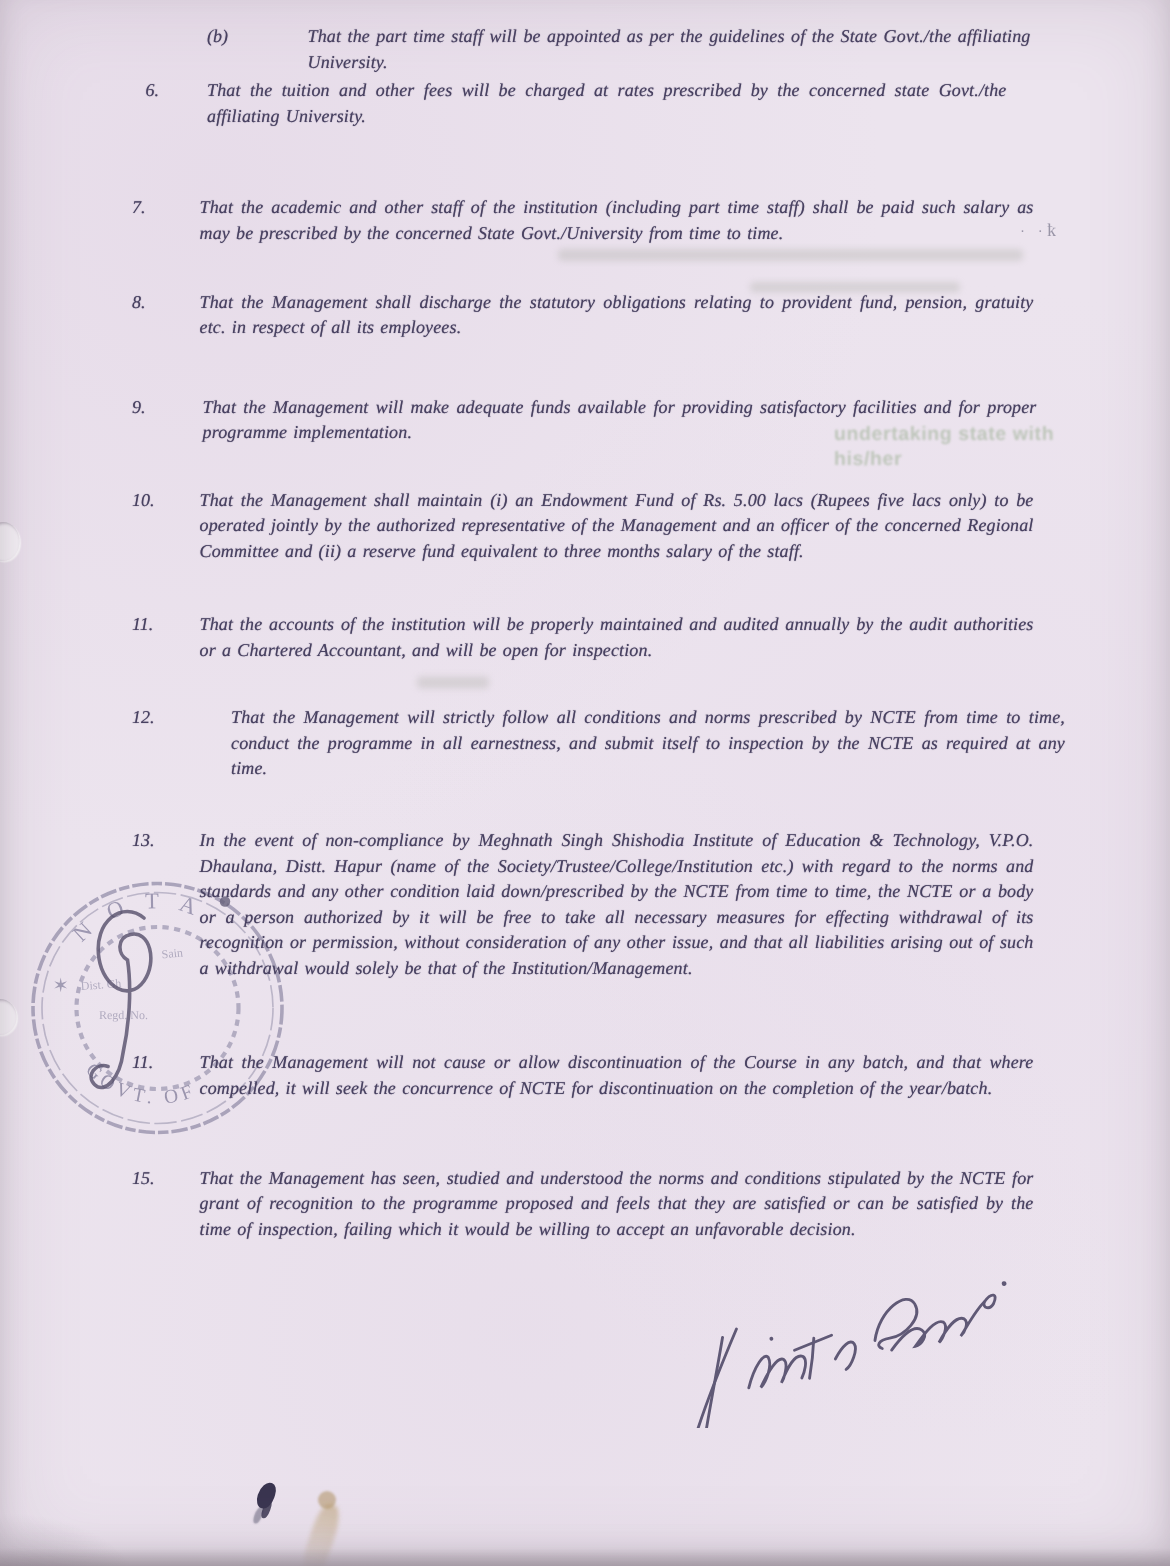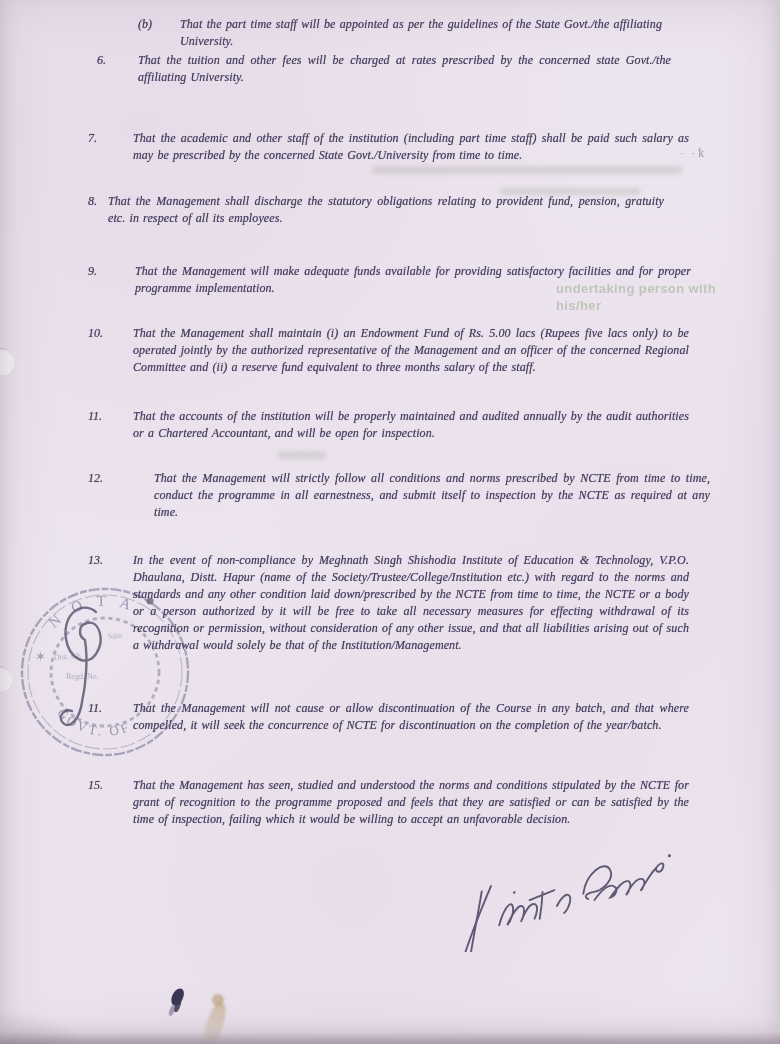--- a/index.html
+++ b/index.html
@@ -50,42 +50,42 @@
     transform:rotate(18deg);filter:blur(1.3px);border-radius:40%;}
   .tan-dot{position:absolute;left:212px;top:994px;width:12px;height:12px;z-index:4;
     background:rgba(175,146,98,.55);border-radius:50%;filter:blur(.8px);}
   .mark-dots{position:absolute;left:680px;top:146px;z-index:3;color:rgba(86,84,110,.55);
     font-size:10px;letter-spacing:3px;}
 </style>
 </head>
 <body>
 
 <div class="ghost" style="left:556px;top:280px;width:175px;">
-  <div>undertaking person with his/her</div>
+  <div>undertaking state with his/her</div>
 </div>
 <div class="ghost-bar" style="left:372px;top:166px;width:310px;height:8px;"></div>
 <div class="ghost-bar" style="left:500px;top:188px;width:140px;height:7px;"></div>
 <div class="ghost-bar" style="left:278px;top:451px;width:48px;height:8px;"></div>
 
 <div class="it" style="left:138px;top:16px;width:530px;">
   <span class="num" style="left:0;">(b)</span>
-  <p class="txt" style="margin-left:42px;width:482px;">That the part time staff will be appointed as per the guidelines of the State Govt./the affiliating University.</p>
+  <p class="txt" style="margin-left:67px;width:482px;">That the part time staff will be appointed as per the guidelines of the State Govt./the affiliating University.</p>
 </div>
 
 <div class="it" style="left:97px;top:52px;width:575px;">
   <span class="num">6.</span>
   <p class="txt" style="margin-left:41px;width:533px;">That the tuition and other fees will be charged at rates prescribed by the concerned state Govt./the affiliating University.</p>
 </div>
 <div class="it" style="left:88px;top:130px;width:602px;">
   <span class="num">7.</span>
   <p class="txt" style="margin-left:45px;width:556px;">That the academic and other staff of the institution (including part time staff) shall be paid such salary as may be prescribed by the concerned State Govt./University from time to time.</p>
 </div>
 <div class="it" style="left:88px;top:193px;width:602px;">
   <span class="num">8.</span>
-  <p class="txt" style="margin-left:20px;width:556px;">That the Management shall discharge the statutory obligations relating to provident fund, pension, gratuity etc. in respect of all its employees.</p>
+  <p class="txt" style="margin-left:45px;width:556px;">That the Management shall discharge the statutory obligations relating to provident fund, pension, gratuity etc. in respect of all its employees.</p>
 </div>
 <div class="it" style="left:88px;top:263px;width:602px;">
   <span class="num">9.</span>
   <p class="txt" style="margin-left:47px;width:556px;">That the Management will make adequate funds available for providing satisfactory facilities and for proper programme implementation.</p>
 </div>
 <div class="it" style="left:88px;top:325px;width:602px;">
   <span class="num">10.</span>
   <p class="txt" style="margin-left:45px;width:556px;">That the Management shall maintain (i) an Endowment Fund of Rs. 5.00 lacs (Rupees five lacs only) to be operated jointly by the authorized representative of the Management and an officer of the concerned Regional Committee and (ii) a reserve fund equivalent to three months salary of the staff.</p>
 </div>
 <div class="it" style="left:88px;top:408px;width:602px;">

